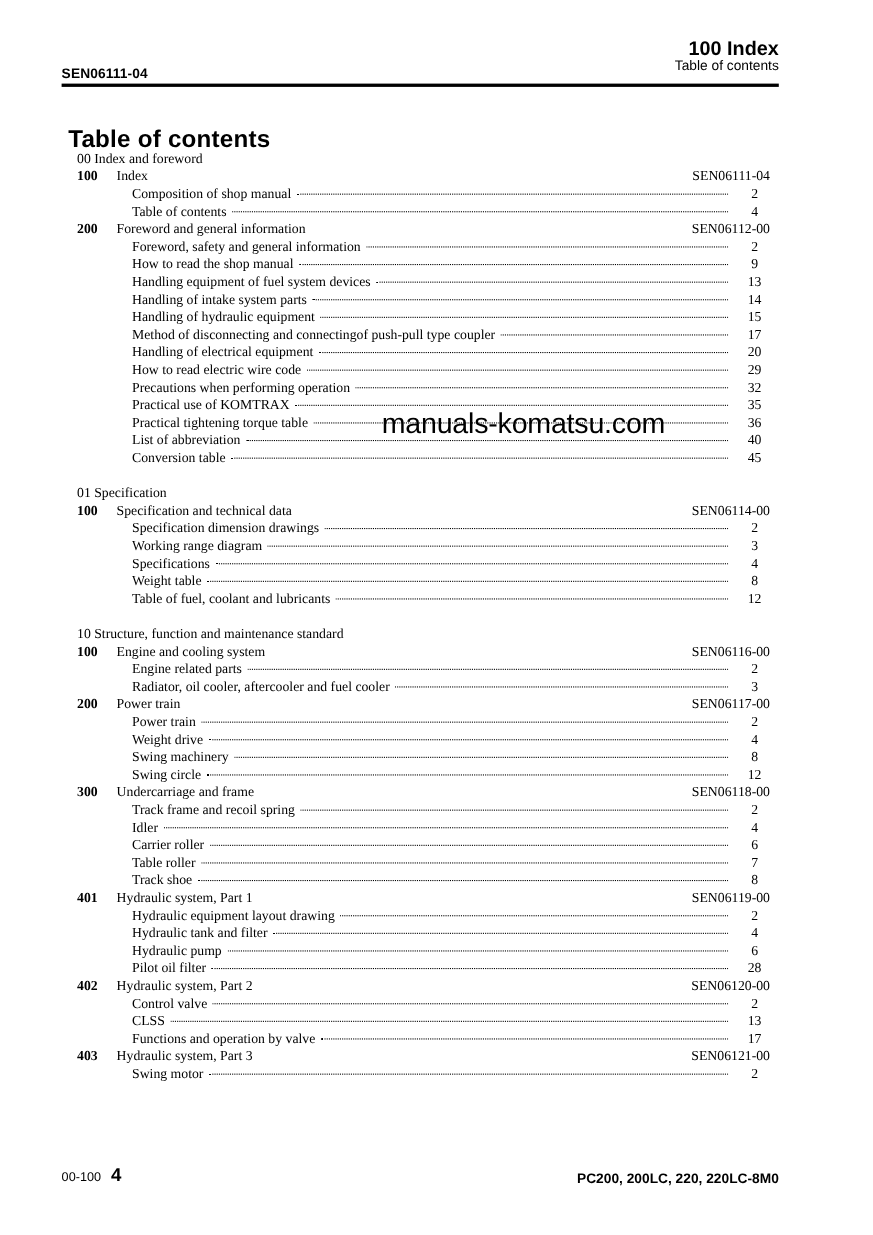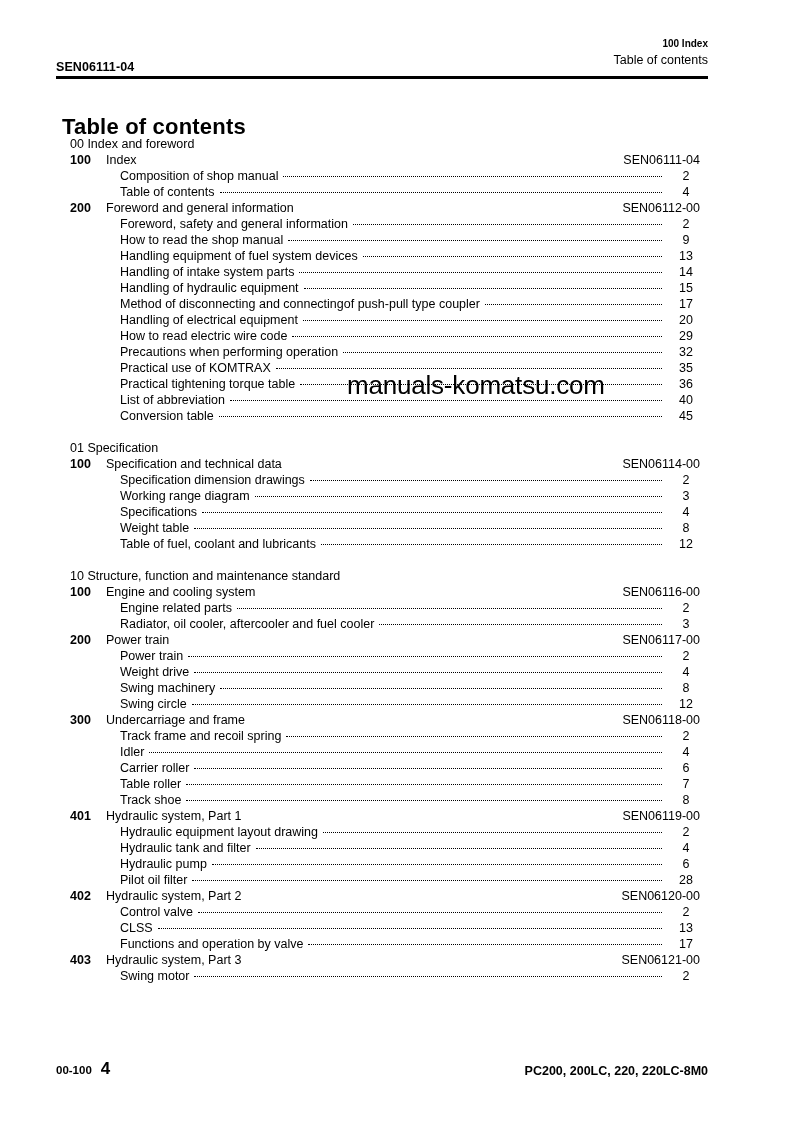--- a/index.html
+++ b/index.html
@@ -41,21 +41,21 @@
     white-space: nowrap;
   }
   .header-right {
     position: absolute;
     right: 0;
     top: 0;
     text-align: right;
     line-height: 16px;
   }
   .header-right .line1 {
-    font-size: 10px;
+    font-size: 18px;
     font-weight: bold;
     white-space: nowrap;
   }
   .header-right .line2 {
     font-size: 12.5px;
     font-weight: normal;
     white-space: nowrap;
   }
   .header-rule {
     position: absolute;
@@ -80,20 +80,21 @@
   .toc {
     position: absolute;
     left: 70px;
     top: 136px;
     width: 638px;
   }
 
   .group {
     margin: 0;
     padding: 0;
+    font-family: Liberation Serif, serif;
   }
   .group + .group {
     margin-top: 16px;
   }
 
   
   .group-title {
     font-size: 12.5px;
     font-weight: normal;
     line-height: 16px;
@@ -187,21 +188,21 @@
   .footer-left {
     position: absolute;
     left: 0;
     bottom: 0;
     display: flex;
     align-items: baseline;
     white-space: nowrap;
   }
   .footer-section {
     font-size: 11.5px;
-    font-weight: bold;
+    font-weight: normal;
   }
   .footer-pageno {
     font-size: 17px;
     font-weight: bold;
     margin-left: 9px;
   }
   .footer-right {
     position: absolute;
     right: 0;
     bottom: 1px;

